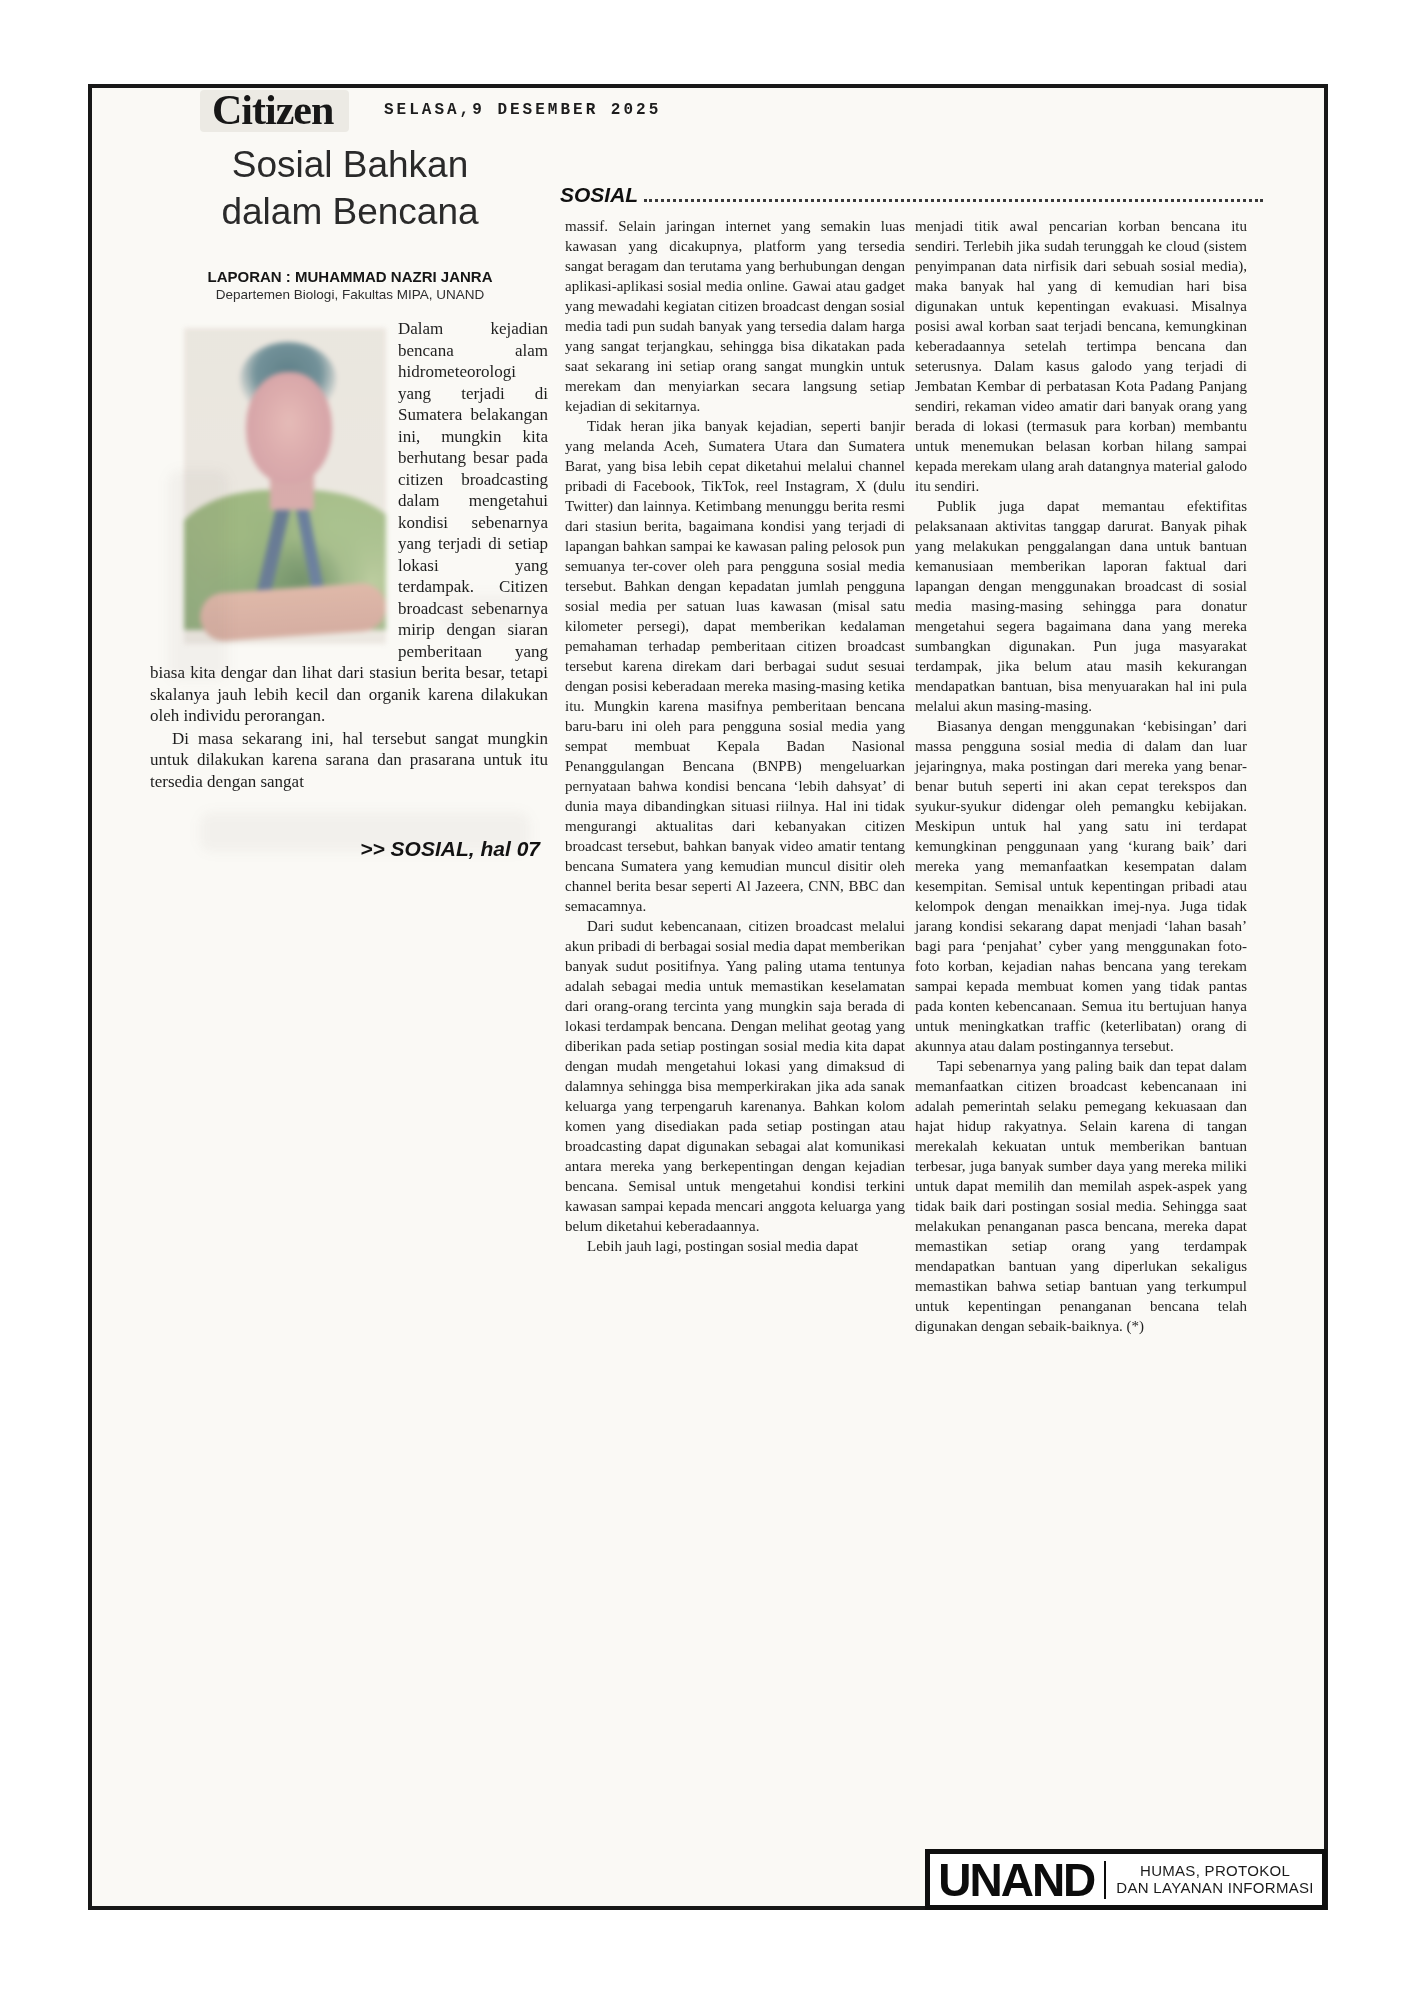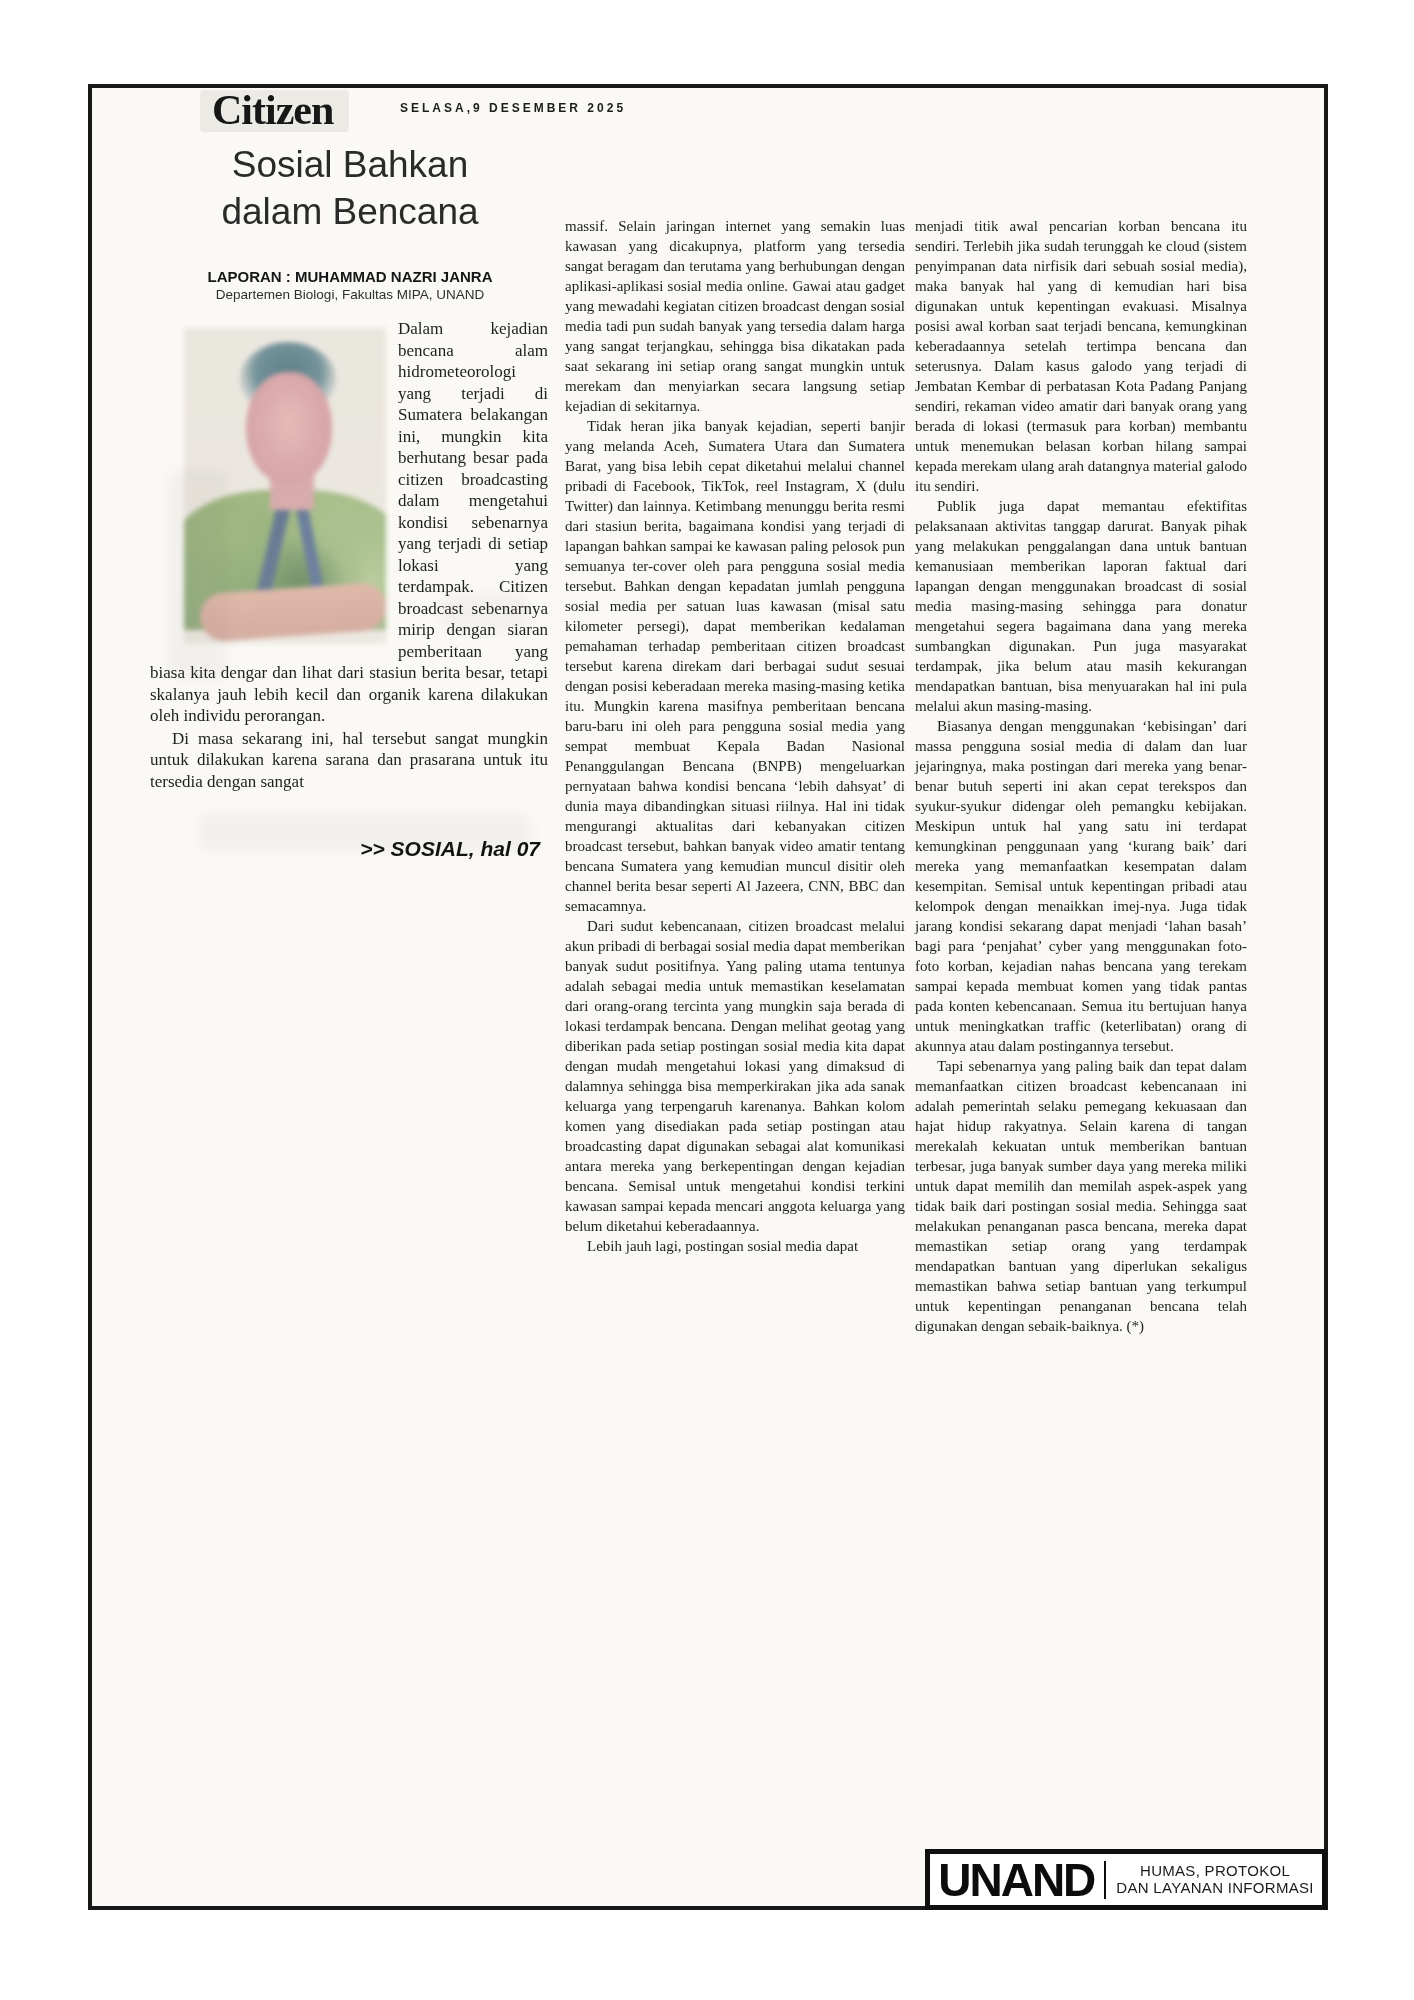--- a/index.html
+++ b/index.html
@@ -4,22 +4,22 @@
 <style>
   html,body{margin:0;padding:0;background:#ffffff;}
   .page{position:relative;width:1414px;height:2000px;background:#ffffff;overflow:hidden;
         font-family:"Liberation Serif",serif;color:#1e1e1e;}
   .frame{position:absolute;left:88px;top:84px;width:1240px;height:1826px;
          border:4px solid #181818;box-sizing:border-box;background:#faf9f5;}
   
   .masthead-logo{position:absolute;left:200px;top:90px;font-family:"Liberation Serif",serif;
          font-weight:bold;font-size:42px;line-height:40px;color:#171717;letter-spacing:-1px;
          background:#eceae4;padding:0 16px 2px 12px;border-radius:4px;}
-  .masthead-date{position:absolute;left:400px;top:101px;font-family:Liberation Sans, sans-serif;
-         font-weight:bold;font-size:12px;letter-spacing:3px;color:#1d1d1d;}
+  .masthead-date{position:absolute;left:384px;top:101px;font-family:Liberation Mono, monospace;
+         font-weight:bold;font-size:16px;letter-spacing:3px;color:#1d1d1d;}
   
   .headline{position:absolute;left:152px;top:141px;width:396px;text-align:center;
          font-family:"Liberation Sans",sans-serif;font-size:37px;line-height:47px;color:#2a2a2a;}
   .byline{position:absolute;left:140px;top:268px;width:420px;text-align:center;
          font-family:"Liberation Sans",sans-serif;}
   .byline-main{font-weight:bold;font-size:15px;color:#161616;}
   .byline-aff{font-size:13.5px;color:#2f2f2f;margin-top:2px;}
   
   .col p{margin:0;text-align:justify;}
   .col p.indent{text-indent:22px;}
@@ -100,20 +100,24 @@
       <div class="ph-hair"></div>
       <div class="ph-face"></div>
       <div class="ph-arm"></div>
       <div class="ph-veil"></div>
     </div>
     <p>Dalam kejadian bencana alam hidrometeorologi yang terjadi di Sumatera belakangan ini, mungkin kita berhutang besar pada citizen broadcasting dalam mengetahui kondisi sebenarnya yang terjadi di setiap lokasi yang terdampak. Citizen broadcast sebenarnya mirip dengan siaran pemberitaan yang biasa kita dengar dan lihat dari stasiun berita besar, tetapi skalanya jauh lebih kecil dan organik karena dilakukan oleh individu perorangan.</p>
     <p class="indent">Di masa sekarang ini, hal tersebut sangat mungkin untuk dilakukan karena sarana dan prasarana untuk itu tersedia dengan sangat</p>
     <div class="jump">&gt;&gt; SOSIAL, hal 07</div>
   </div>
 
+  <div class="section-header">
+    <span class="section-title">SOSIAL</span>
+    <span class="dotted-leader"></span>
+  </div>
 
   <div class="col mid-col">
     <p>massif. Selain jaringan internet yang semakin luas kawasan yang dicakupnya, platform yang tersedia sangat beragam dan terutama yang berhubungan dengan aplikasi-aplikasi sosial media online. Gawai atau gadget yang mewadahi kegiatan citizen broadcast dengan sosial media tadi pun sudah banyak yang tersedia dalam harga yang sangat terjangkau, sehingga bisa dikatakan pada saat sekarang ini setiap orang sangat mungkin untuk merekam dan menyiarkan secara langsung setiap kejadian di sekitarnya.</p>
     <p class="indent">Tidak heran jika banyak kejadian, seperti banjir yang melanda Aceh, Sumatera Utara dan Sumatera Barat, yang bisa lebih cepat diketahui melalui channel pribadi di Facebook, TikTok, reel Instagram, X (dulu Twitter) dan lainnya. Ketimbang menunggu berita resmi dari stasiun berita, bagaimana kondisi yang terjadi di lapangan bahkan sampai ke kawasan paling pelosok pun semuanya ter-cover oleh para pengguna sosial media tersebut. Bahkan dengan kepadatan jumlah pengguna sosial media per satuan luas kawasan (misal satu kilometer persegi), dapat memberikan kedalaman pemahaman terhadap pemberitaan citizen broadcast tersebut karena direkam dari berbagai sudut sesuai dengan posisi keberadaan mereka masing-masing ketika itu. Mungkin karena masifnya pemberitaan bencana baru-baru ini oleh para pengguna sosial media yang sempat membuat Kepala Badan Nasional Penanggulangan Bencana (BNPB) mengeluarkan pernyataan bahwa kondisi bencana ‘lebih dahsyat’ di dunia maya dibandingkan situasi riilnya. Hal ini tidak mengurangi aktualitas dari kebanyakan citizen broadcast tersebut, bahkan banyak video amatir tentang bencana Sumatera yang kemudian muncul disitir oleh channel berita besar seperti Al Jazeera, CNN, BBC dan semacamnya.</p>
     <p class="indent">Dari sudut kebencanaan, citizen broadcast melalui akun pribadi di berbagai sosial media dapat memberikan banyak sudut positifnya. Yang paling utama tentunya adalah sebagai media untuk memastikan keselamatan dari orang-orang tercinta yang mungkin saja berada di lokasi terdampak bencana. Dengan melihat geotag yang diberikan pada setiap postingan sosial media kita dapat dengan mudah mengetahui lokasi yang dimaksud di dalamnya sehingga bisa memperkirakan jika ada sanak keluarga yang terpengaruh karenanya. Bahkan kolom komen yang disediakan pada setiap postingan atau broadcasting dapat digunakan sebagai alat komunikasi antara mereka yang berkepentingan dengan kejadian bencana. Semisal untuk mengetahui kondisi terkini kawasan sampai kepada mencari anggota keluarga yang belum diketahui keberadaannya.</p>
     <p class="indent">Lebih jauh lagi, postingan sosial media dapat</p>
   </div>
 
   <div class="col right-col">
     <p>menjadi titik awal pencarian korban bencana itu sendiri. Terlebih jika sudah terunggah ke cloud (sistem penyimpanan data nirfisik dari sebuah sosial media), maka banyak hal yang di kemudian hari bisa digunakan untuk kepentingan evakuasi. Misalnya posisi awal korban saat terjadi bencana, kemungkinan keberadaannya setelah tertimpa bencana dan seterusnya. Dalam kasus galodo yang terjadi di Jembatan Kembar di perbatasan Kota Padang Panjang sendiri, rekaman video amatir dari banyak orang yang berada di lokasi (termasuk para korban) membantu untuk menemukan belasan korban hilang sampai kepada merekam ulang arah datangnya material galodo itu sendiri.</p>

